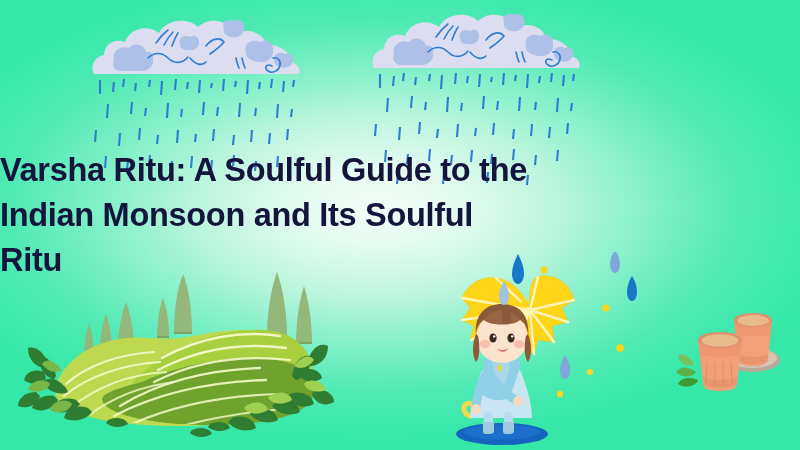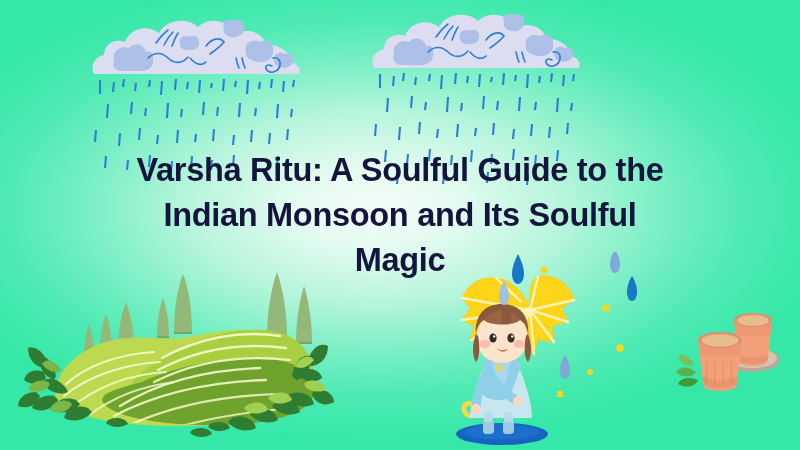--- a/index.html
+++ b/index.html
@@ -24,21 +24,21 @@
   
   .rainfield { position: absolute; }
   .rainfield svg { display: block; }
 
   
   #title-block {
     position: absolute;
     left: 0;
     top: 148px;
     width: 800px;
-    text-align: center;
+    text-align: left;
     z-index: 40;
   }
   .title-line {
     font-family: "Liberation Sans", sans-serif;
     font-weight: 700;
     font-size: 32.5px;
     line-height: 45px;
     letter-spacing: -0.3px;
     color: #14143c;
     white-space: nowrap;
@@ -233,21 +233,21 @@
         <path d="M148 42 C149 47 150 50 151 52"></path>
         <path d="M154 42 C155 47 156 50 157 52"></path>
         <path d="M184 50 C178 47 176 52 180 55 C184 58 191 55 192 49 C193 44 189 41 185 42"></path>
       </g>
     </svg>
   </div>
 
   <div id="title-block">
     <div class="title-line">Varsha Ritu: A Soulful Guide to the</div>
     <div class="title-line">Indian Monsoon and Its Soulful</div>
-    <div class="title-line">Magic</div>
+    <div class="title-line">Ritu</div>
   </div>
 
   <div class="illus" id="hills-illustration">
     <svg width="326" height="176" viewBox="0 0 326 176">
       <defs>
         <clipPath id="hillClipA">
           <path d="M44 112 C60 78 100 62 140 66 C178 70 196 58 232 58
                    C268 58 294 76 300 100 C306 124 284 144 250 150
                    C200 158 120 160 78 148 C46 139 36 128 44 112 Z"></path>
         </clipPath>

